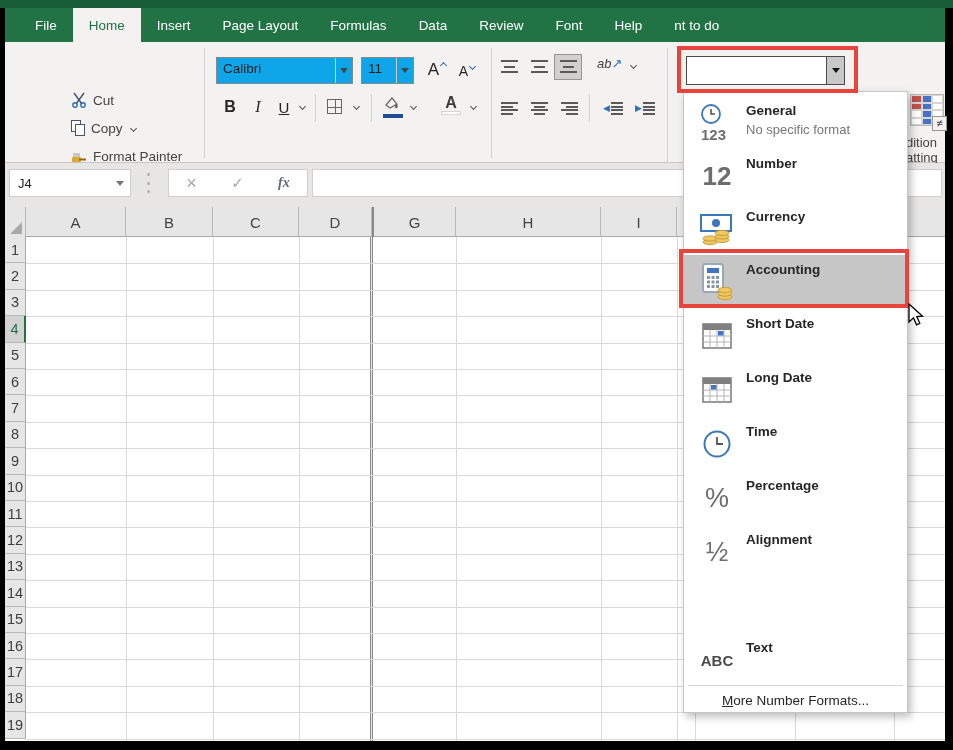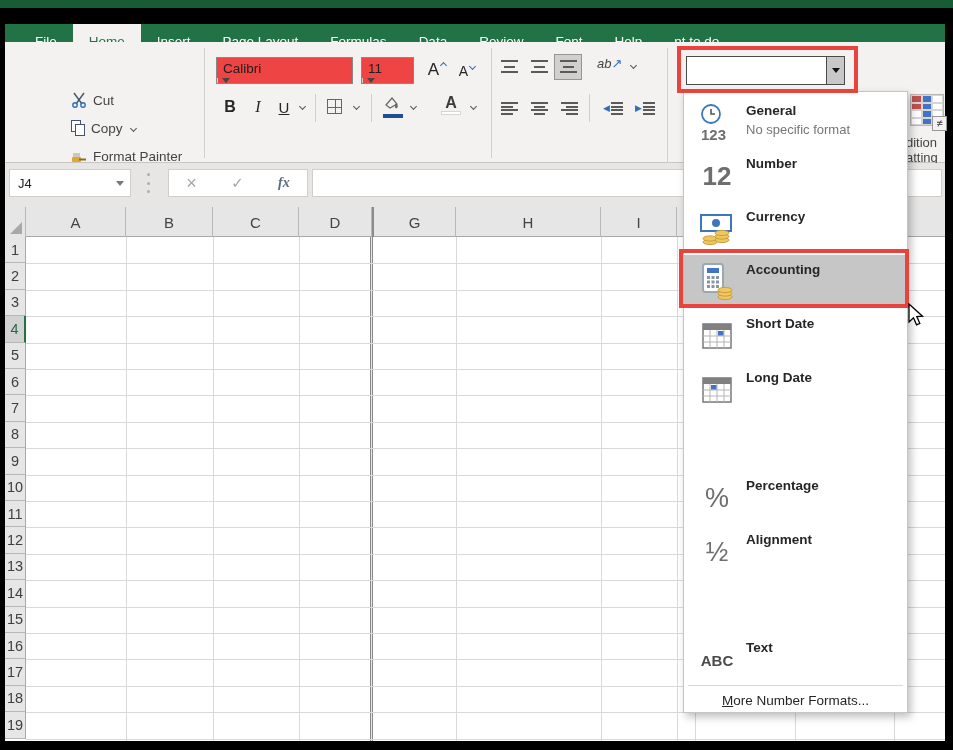--- a/index.html
+++ b/index.html
@@ -1,21 +1,21 @@
 <!DOCTYPE html>
 <html><head>
 <meta charset="utf-8">
 <style>
   * { margin:0; padding:0; box-sizing:border-box; }
   html,body { width:953px; height:750px; background:#000; font-family:"Liberation Sans","DejaVu Sans",sans-serif; overflow:hidden; }
   #app { position:relative; width:953px; height:750px; background:#000; }
 
   
   .title-strip { position:absolute; left:0; top:0; width:953px; height:8px; background:#185c37; }
-  .tabbar { position:absolute; left:5px; top:8px; right:8px; height:34px; background:#217346; display:flex; align-items:stretch; padding-left:14px;margin-top:16px; }
+  .tabbar { position:absolute; left:5px; top:8px; right:8px; height:34px; background:#217346; display:flex; align-items:stretch; padding-left:14px; }
   .tab { color:#fff; font-size:13.5px; padding:0 16px; display:flex; align-items:center; cursor:default; }
   .tab.active { background:#f3f2f1; color:#217346; }
   .title-fragment { color:#fff; font-size:13.5px; display:flex; align-items:center; padding:0 10px; margin-left:6px; }
 
   
   .ribbon { position:absolute; left:5px; top:42px; right:8px; height:121px; background:#f3f2f1; border-bottom:1px solid #c8c6c4; }
   .vsep { position:absolute; top:6px; height:110px; width:1px; background:#d2d0ce; }
   .group-label { position:absolute; font-size:12.5px; color:#5e5c5a; }
   .launcher { position:absolute; width:10px; height:10px; border-right:1.5px solid #6a6865; border-bottom:1.5px solid #6a6865; }
   .launcher i { position:absolute; right:2px; bottom:2px; width:6px; height:1.5px; background:#6a6865; transform:rotate(-45deg); transform-origin:right bottom; display:block; }
@@ -29,21 +29,21 @@
   .small-row { position:absolute; left:66px; height:22px; display:flex; align-items:center; gap:6px; }
   .small-row .lbl { font-size:13.5px; color:#444; white-space:nowrap; }
   .chev { width:6px; height:6px; border-right:1.5px solid #555; border-bottom:1.5px solid #555; transform:rotate(45deg); display:inline-block; margin-left:2px; }
   .chev.sm { width:5px; height:5px; }
   .copy-icon { position:relative; width:14px; height:16px; }
   .copy-icon i { position:absolute; display:block; width:10px; height:12px; background:#fff; border:1.2px solid #44546a; }
   .copy-icon i:first-child { left:0; top:0; }
   .copy-icon i:last-child { left:4px; top:4px; }
 
   
-  .combo { position:absolute; background:#ef4444; border:1px solid #8a8886; display:flex;flex-direction:column; }
+  .combo { position:absolute; background:#0ea5e9; border:1px solid #8a8886; display:flex; }
   .combo .val { flex:1; font-size:13.5px; color:#1f1f1f; padding:3px 0 0 6px; }
   .combo .arrow { width:17px; border-left:1px solid #d0cecc; display:flex; align-items:center; justify-content:center; }
   .tri-down { width:0; height:0; border-left:4px solid transparent; border-right:4px solid transparent; border-top:5px solid #444; }
   .fmt-btn { position:absolute; display:flex; align-items:center; justify-content:center; color:#262626; }
   .underline-swatch { position:absolute; left:0; right:0; bottom:-4px; height:4px; }
 
   
   .al { position:absolute; width:17px; height:13px; display:flex; flex-direction:column; justify-content:space-between; }
   .al i { display:block; height:2px; background:#5a5a5a; }
   .al.left i:nth-child(even){ width:70%; } .al.left i:nth-child(odd){ width:100%; }
@@ -491,20 +491,29 @@
               <line x1="2" y1="20" x2="30" y2="20"></line>
               <line x1="9" y1="8" x2="9" y2="26"></line>
               <line x1="16" y1="8" x2="16" y2="26"></line>
               <line x1="23" y1="8" x2="23" y2="26"></line>
             </g>
             <rect x="17" y="9" width="5.5" height="4.5" fill="#4472c4"></rect>
           </svg>
         </div>
         <div class="dd-label">Short Date</div>
       </div>
+      <div class="dd-item" style="top: 325px; height: 53px;">
+        <div class="dd-icon">
+          <svg width="30" height="30" viewBox="0 0 30 30">
+            <circle cx="15" cy="15" r="12.5" fill="#fff" stroke="#3c76bb" stroke-width="2"></circle>
+            <path d="M15 8 L15 15 L21 15" fill="none" stroke="#555" stroke-width="1.8"></path>
+          </svg>
+        </div>
+        <div class="dd-label">Time</div>
+      </div>
       <div class="dd-item" style="top: 379px; height: 53px;">
         <div class="dd-icon">
           <span class="ic-txt" style="font-size:27px; font-weight:normal;">%</span>
         </div>
         <div class="dd-label">Percentage</div>
       </div>
       <div class="dd-item" style="top: 433px; height: 53px;">
         <div class="dd-icon">
           <span class="ic-txt" style="font-size:27px; font-weight:normal;">½</span>
         </div>

